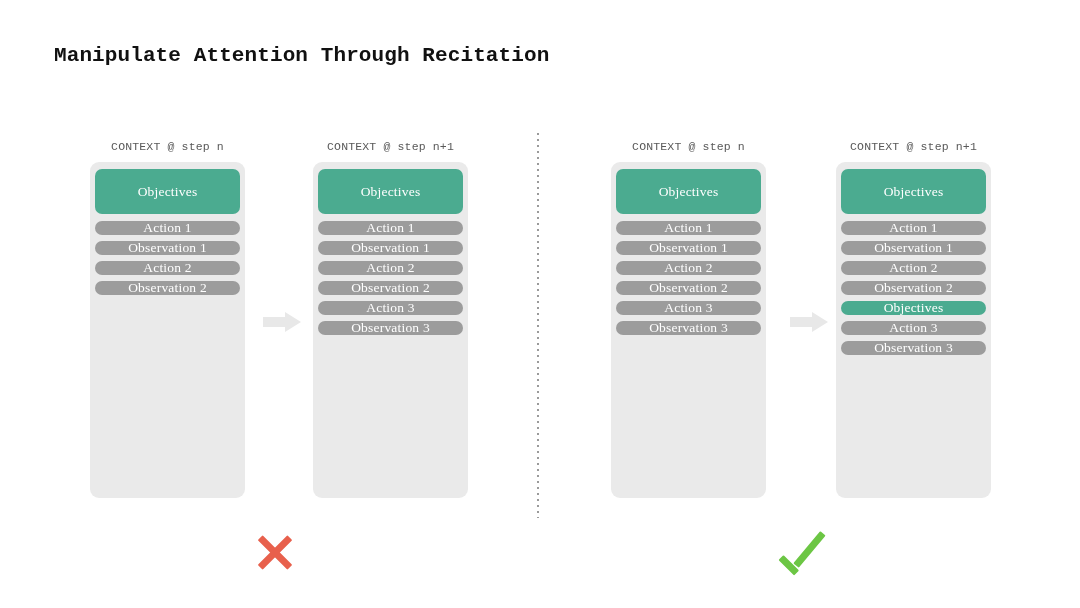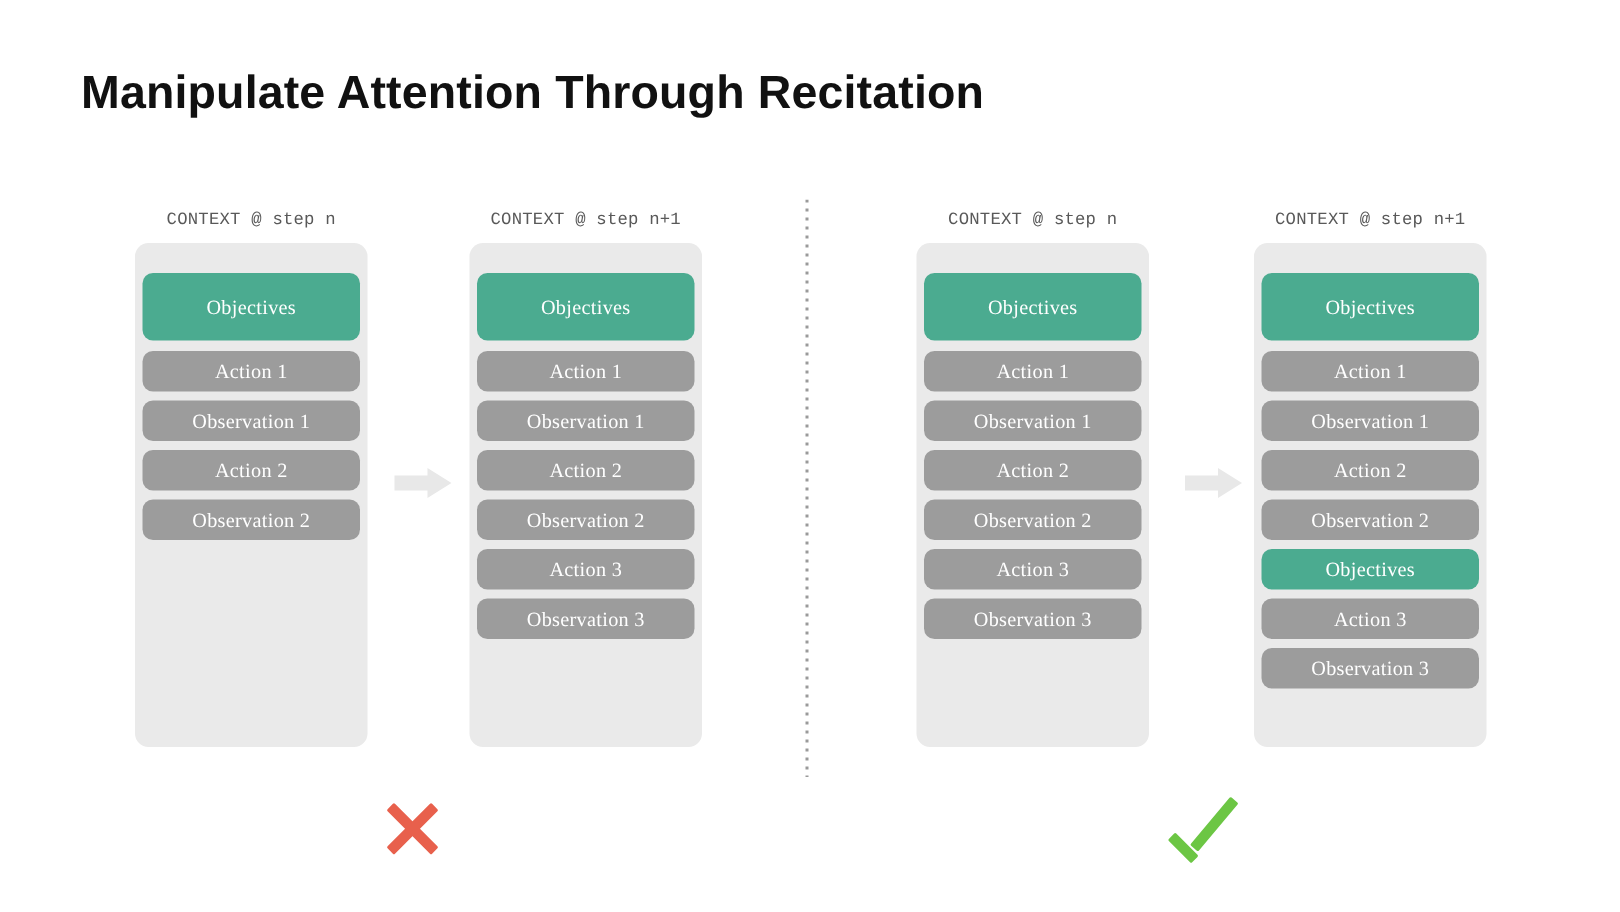--- a/index.html
+++ b/index.html
@@ -19,23 +19,23 @@
 
   .slide {
     position: absolute;
     inset: 0;
   }
 
   .slide-title {
     position: absolute;
     left: 54px;
     top: 44px;
-    font-family: Liberation Sans, sans-serif;
+    font-family: Liberation Mono, monospace;
     font-weight: bold;
-    font-size: 31px;
+    font-size: 21px;
     letter-spacing: 0.1px;
     color: #111111;
     white-space: nowrap;
   }
 
   
   .divider {
     position: absolute;
     left: 537px;
     top: 133px;
@@ -64,25 +64,25 @@
     white-space: nowrap;
   }
   .context-box {
     position: absolute;
     top: 22px;
     left: 0;
     width: 155px;
     height: 336px;
     background: #eaeaea;
     border-radius: 9px;
-    padding: 20px 5px 0 5px;
+    padding: 7px 5px 0 5px;
   }
   .chip {
     width: 145px;
-    height: 27px;
+    height: 14px;
     margin: 0 auto 6px auto;
     border-radius: 7px;
     background: #9c9c9c;
     color: #ffffff;
     font-family: "Liberation Serif", serif;
     font-size: 13.5px;
     display: flex;
     align-items: center;
     justify-content: center;
     letter-spacing: 0.2px;

